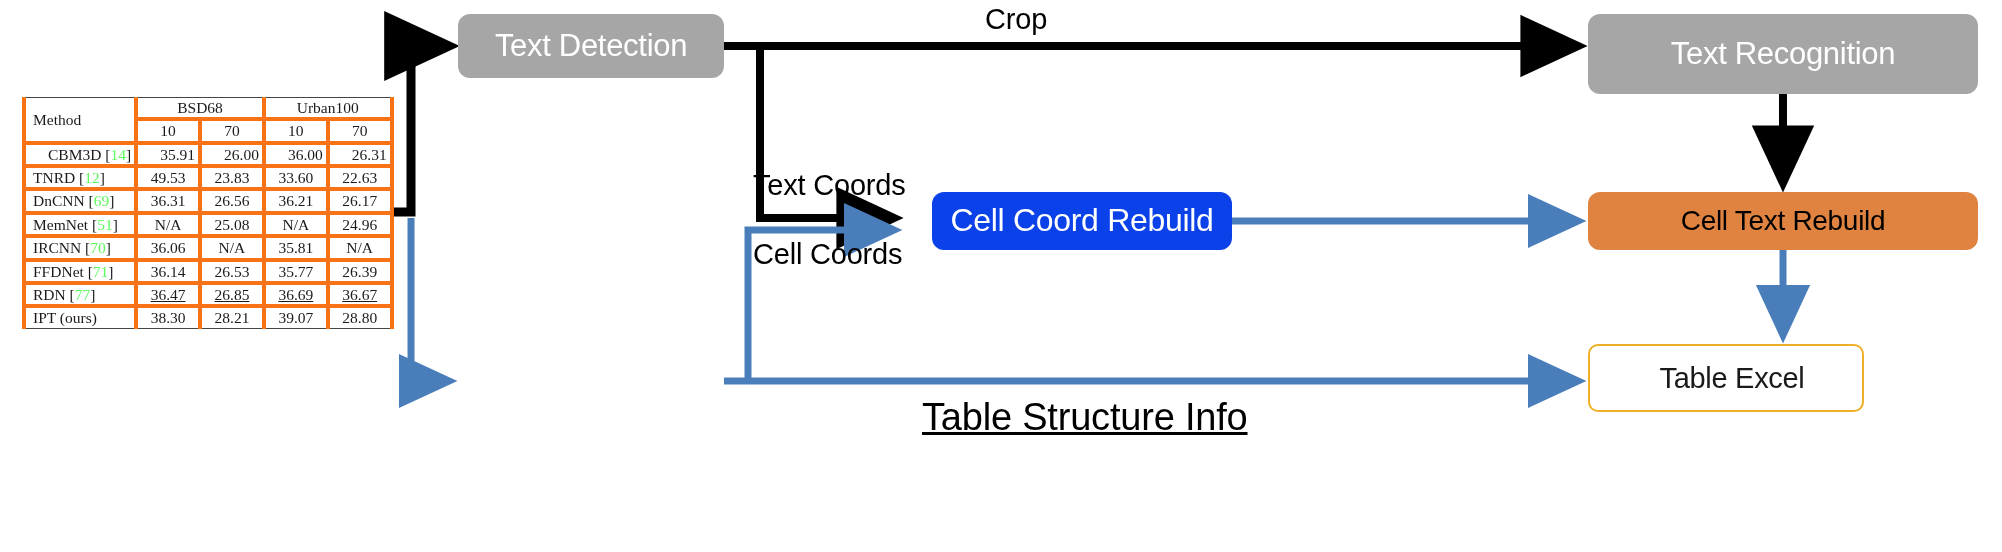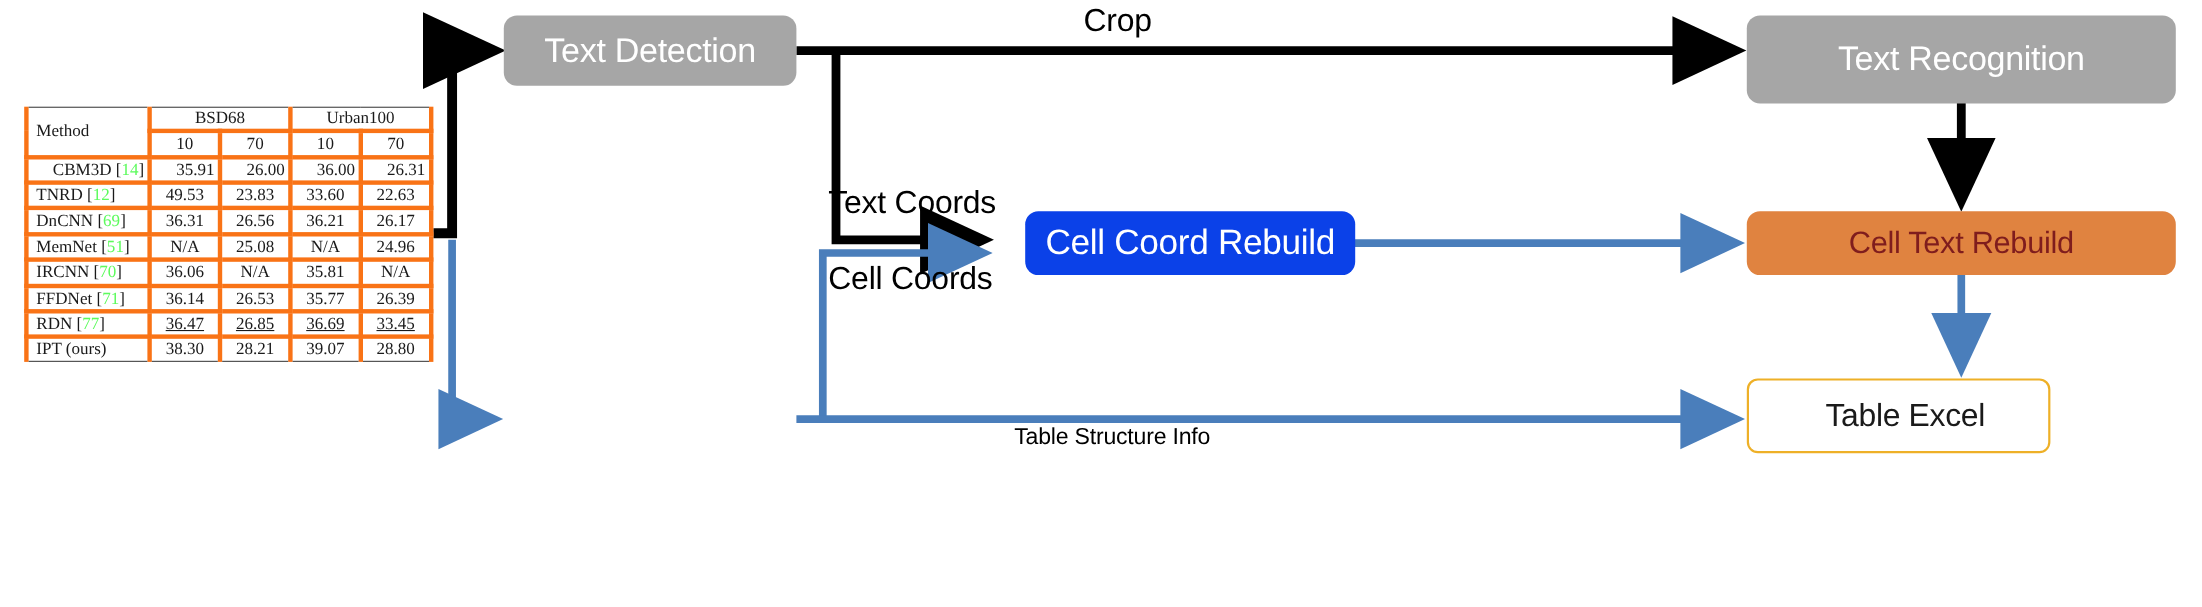--- a/index.html
+++ b/index.html
@@ -63,21 +63,21 @@
     justify-content: center;
     text-align: center;
     border-radius: 12px;
     font-family: "Liberation Sans", sans-serif;
     font-weight: 400;
     letter-spacing: -0.3px;
     line-height: 1.12;
   }
   .node.gray  { background: #a6a6a6; color: #ffffff; }
   .node.blue  { background: #0b41e8; color: #ffffff; }
-  .node.orange{ background: #e08340; color: #7f1d1d; }
+  .node.orange{ background: #e08340; color: #000000; }
   .node.outline {
     background: #ffffff;
     color: #1a1a1a;
     border: 2px solid #eeb027;
     border-radius: 10px;
   }
 
   #node-text-detection    { left: 458px; top: 14px;  width: 266px; height: 64px;  font-size: 31px; }
   #node-text-recognition  { left: 1588px; top: 14px; width: 390px; height: 80px;  font-size: 31px; }
   #node-cell-coord        { left: 904px;  top: 192px; width: 300px; height: 58px; font-size: 32px; margin-left: 28px; }
@@ -89,21 +89,21 @@
   .edge-label {
     position: absolute;
     font-family: "Liberation Sans", sans-serif;
     color: #000000;
     white-space: nowrap;
     letter-spacing: -0.2px;
   }
   #label-crop           { left: 985px;  top: 3px;   font-size: 29px; }
   #label-text-coords    { left: 753px;  top: 141px; font-size: 29px; margin-top: 28px; }
   #label-cell-coords    { left: 753px;  top: 238px; font-size: 29px; }
-  #label-table-struct   { left: 922px;  top: 386px; font-size: 21px; }
+  #label-table-struct   { left: 922px;  top: 396px; font-size: 38px; text-decoration: underline; }
 </style>
 </head>
 <body>
 
 <div id="canvas">
 
   <svg id="wires" viewBox="0 0 2002 552" xmlns="http://www.w3.org/2000/svg">
     <defs>
       <marker id="arrowBlack" markerWidth="9" markerHeight="9" refX="7.2" refY="4.5" orient="auto" markerUnits="strokeWidth">
         <path d="M0,0.6 L8.4,4.5 L0,8.4 z" fill="#000000"></path>
@@ -188,21 +188,21 @@
             <td>36.14</td>
             <td>26.53</td>
             <td>35.77</td>
             <td>26.39</td>
           </tr>
           <tr>
             <td class="method-cell">RDN [<span class="ref">77</span>]</td>
             <td class="underline-val">36.47</td>
             <td class="underline-val">26.85</td>
             <td class="underline-val">36.69</td>
-            <td class="underline-val">33.45</td>
+            <td class="underline-val">36.67</td>
           </tr>
           <tr class="last-sep bottom">
             <td class="method-cell bold-val">IPT (ours)</td>
             <td class="bold-val">38.30</td>
             <td class="bold-val">28.21</td>
             <td class="bold-val">39.07</td>
             <td class="bold-val">28.80</td>
           </tr>
         </tbody>
     </table>

